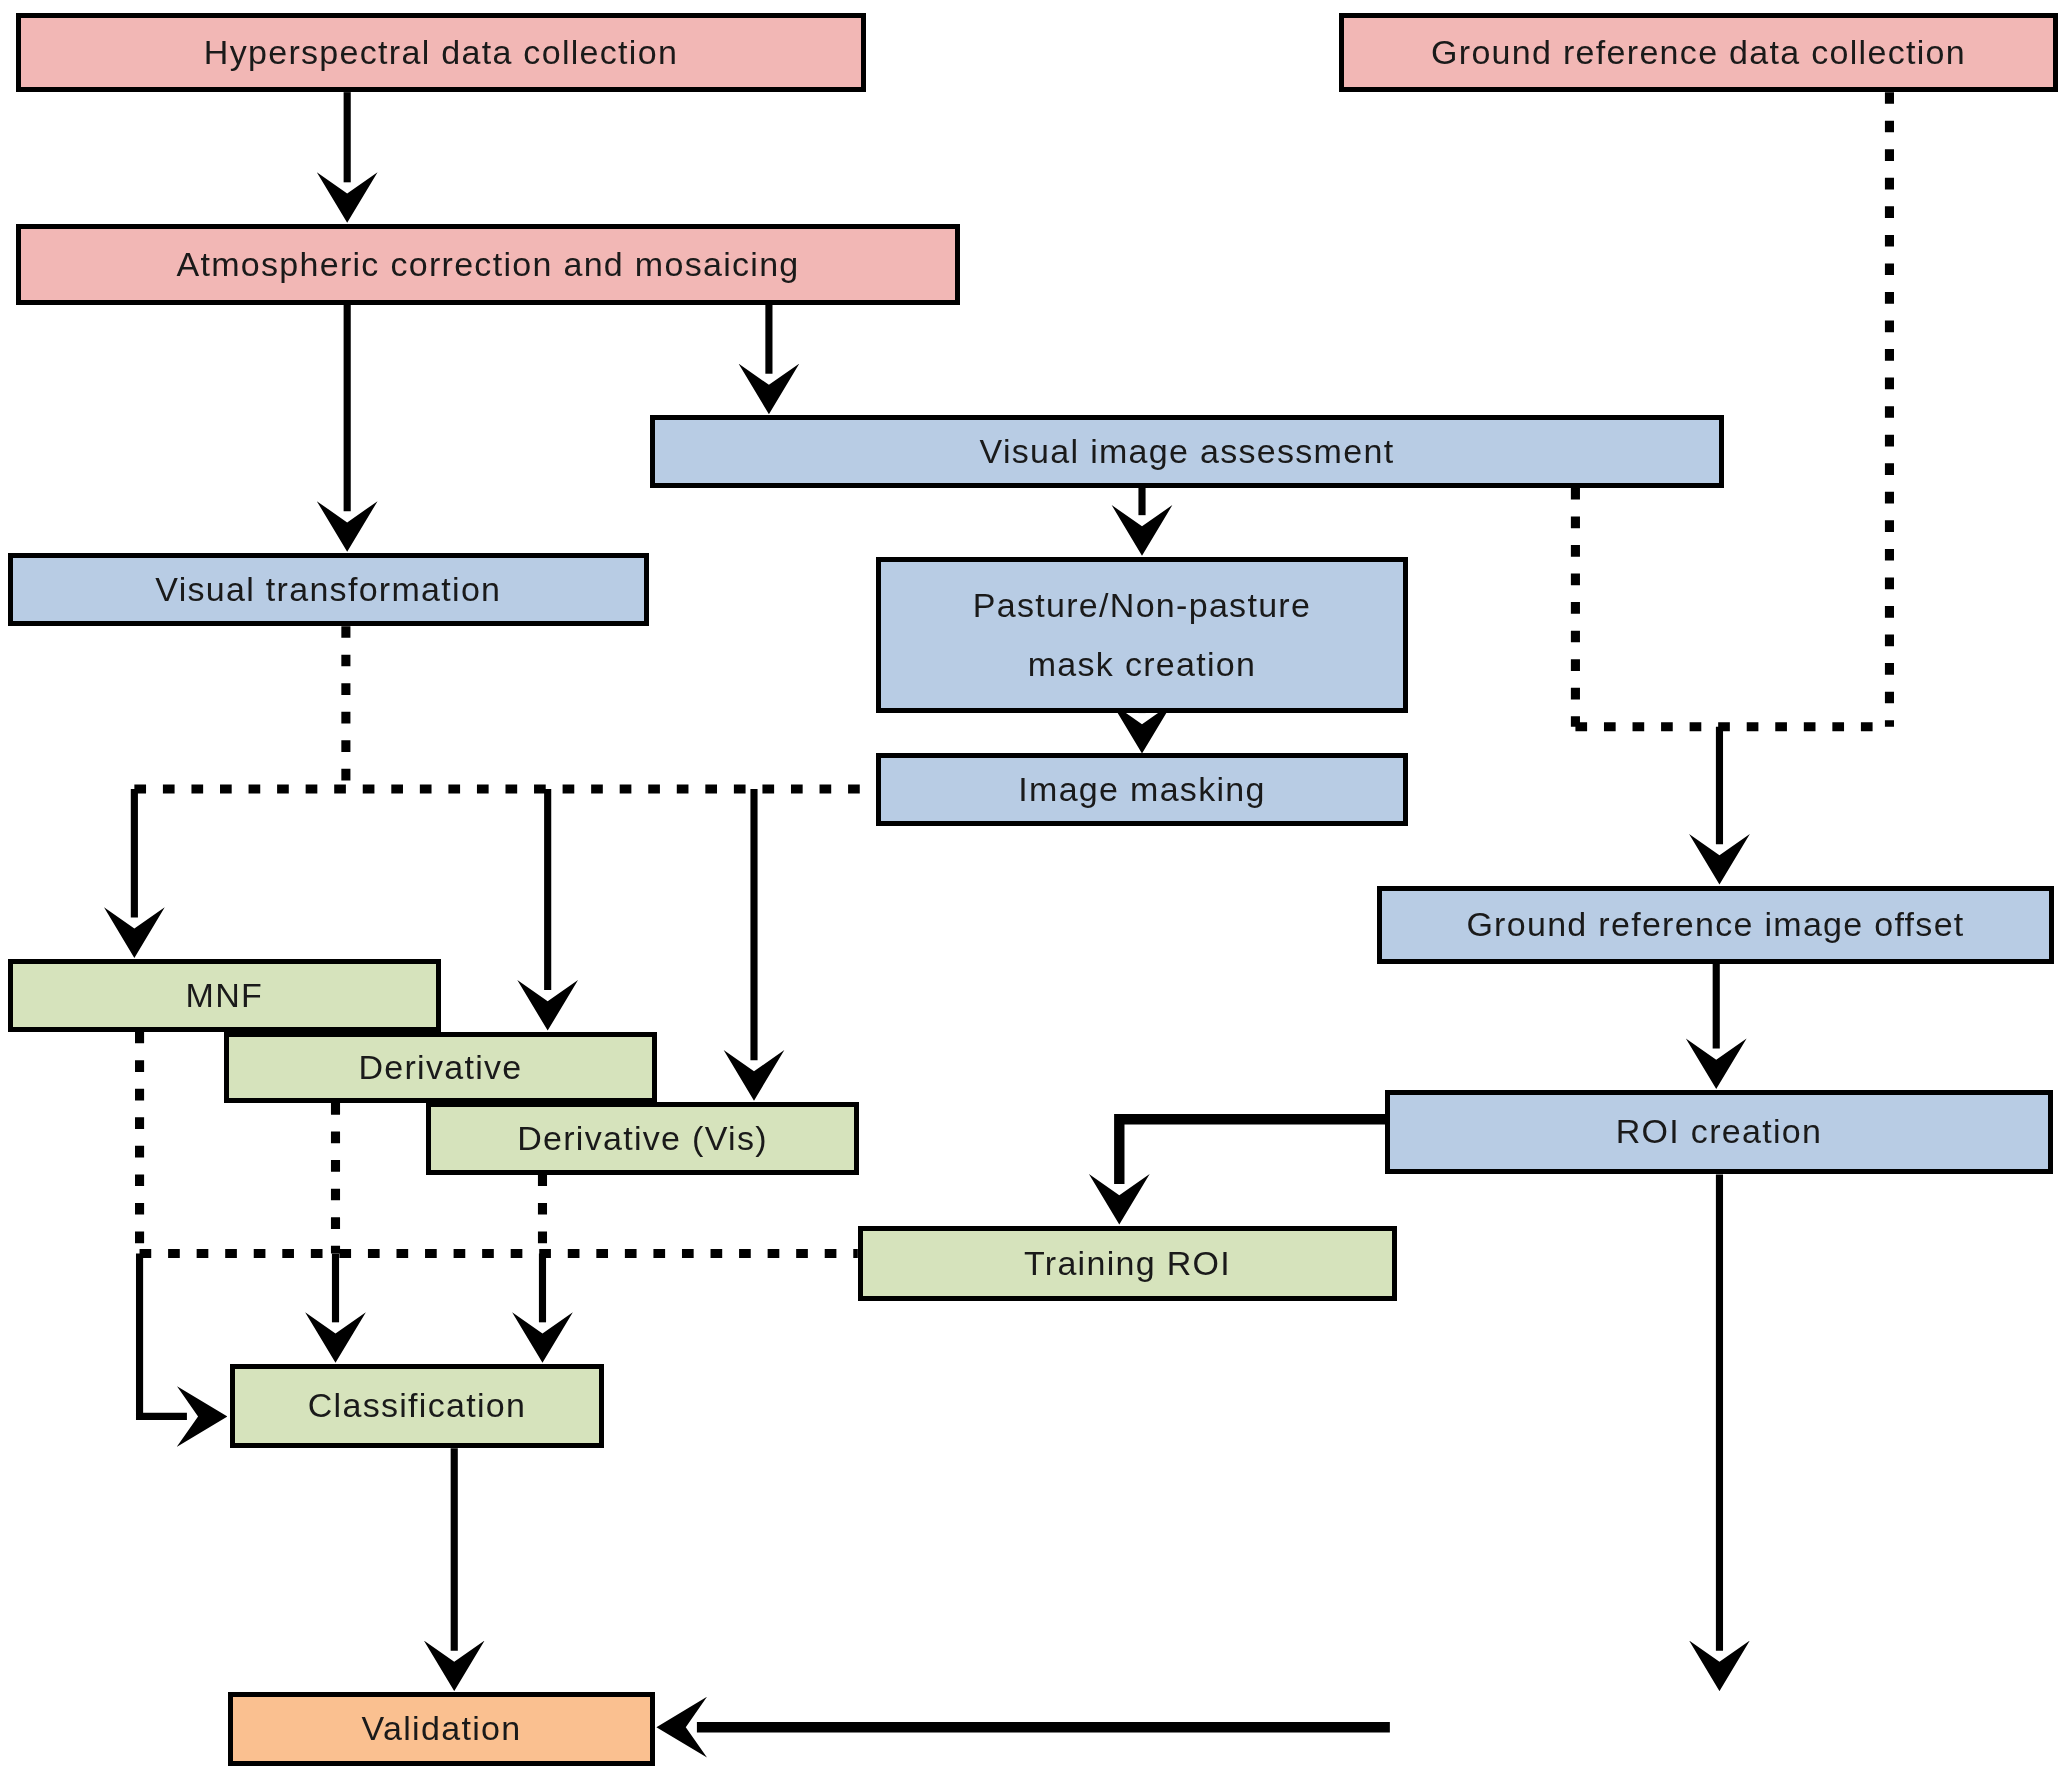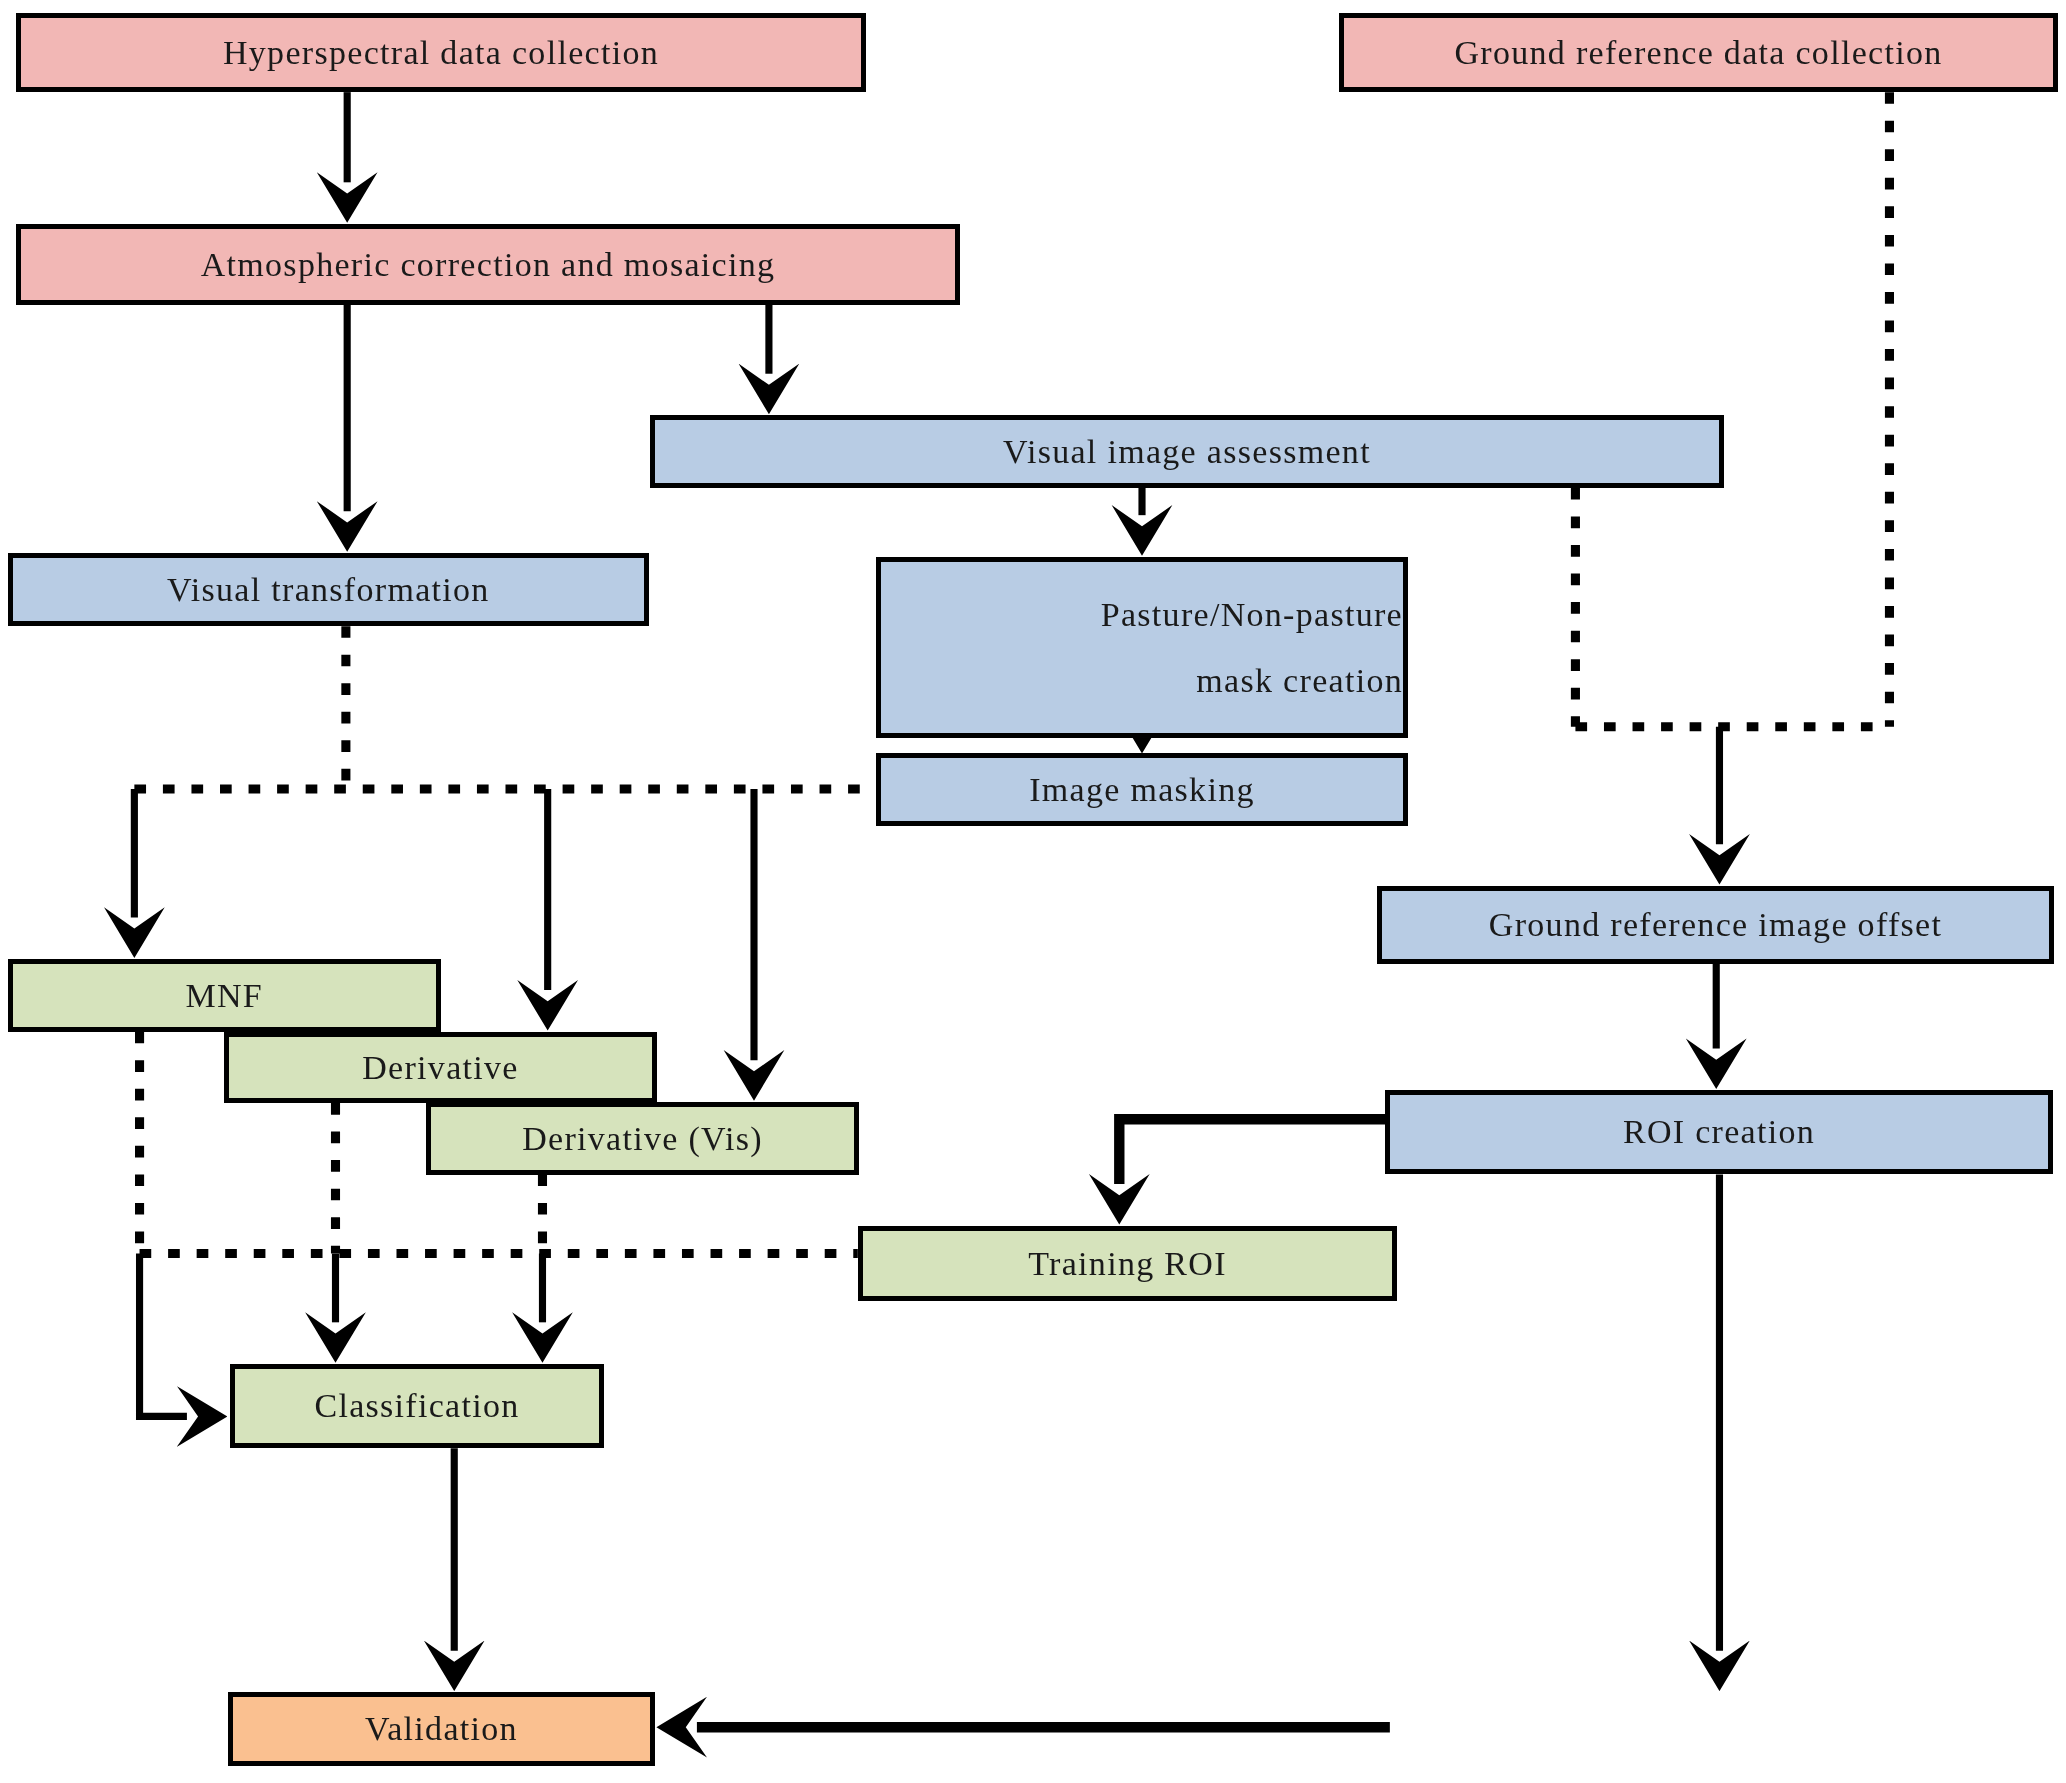--- a/index.html
+++ b/index.html
@@ -2,21 +2,21 @@
 <html style="--pink: #f2b7b5; --blue: #b8cce4; --green: #d6e3bc; --orange: #fac090; --line: #000000; --text: #1a1a1a;font-size:10.4px"><head>
 <meta charset="utf-8">
 <style>
   :root{
     --pink:#f2b7b5; --blue:#b8cce4; --green:#d6e3bc; --orange:#fac090;
     --line:#000000; --text:#1a1a1a; --bg:#ffffff;
   }
   html,body{margin:0;padding:0;background:var(--bg);}
   #canvas{
     position:relative; width:2066px; height:1783px; background:var(--bg);
-    font-family:Liberation Serif, serif; color:var(--text);
+    font-family:Liberation Sans, sans-serif; color:var(--text);
     overflow:hidden;
   }
   #wires{position:absolute;left:0;top:0;z-index:0;}
   .node{
     position:absolute; z-index:1; box-sizing:border-box;
     border:5.8px solid var(--line);
     display:flex; flex-direction:column; align-items:center; justify-content:center;
     text-align:center; font-size:34px; letter-spacing:1.3px; line-height:1.15;
   }
   .node.pink{background:var(--pink);}
@@ -79,21 +79,21 @@
   <div class="node pink" style="left:1339px; top:13px;   width:719px; height:79px;">
     <span>Ground reference data collection</span>
   </div>
 
   <div class="node blue" style="left:650px; top:415px;  width:1074px; height:73px;">
     <span>Visual image assessment</span>
   </div>
   <div class="node blue" style="left:7.8px;   top:553px;  width:641px;  height:73px;">
     <span>Visual transformation</span>
   </div>
-  <div class="node blue twoline" style="left:876px; top:557px; width:532px; height:181px;align-items:flex-end;">
+  <div class="node blue twoline" style="left:876px; top:557px; width:532px; height:156px;">
     <span>Pasture/Non-pasture</span>
     <span>mask creation</span>
   </div>
   <div class="node blue" style="left:876px; top:753px; width:532px;  height:73px;">
     <span>Image masking</span>
   </div>
   <div class="node blue" style="left:1377px; top:886px; width:677px; height:78px;">
     <span>Ground reference image offset</span>
   </div>
   <div class="node blue" style="left:1385px; top:1090px; width:668px; height:84px;">

